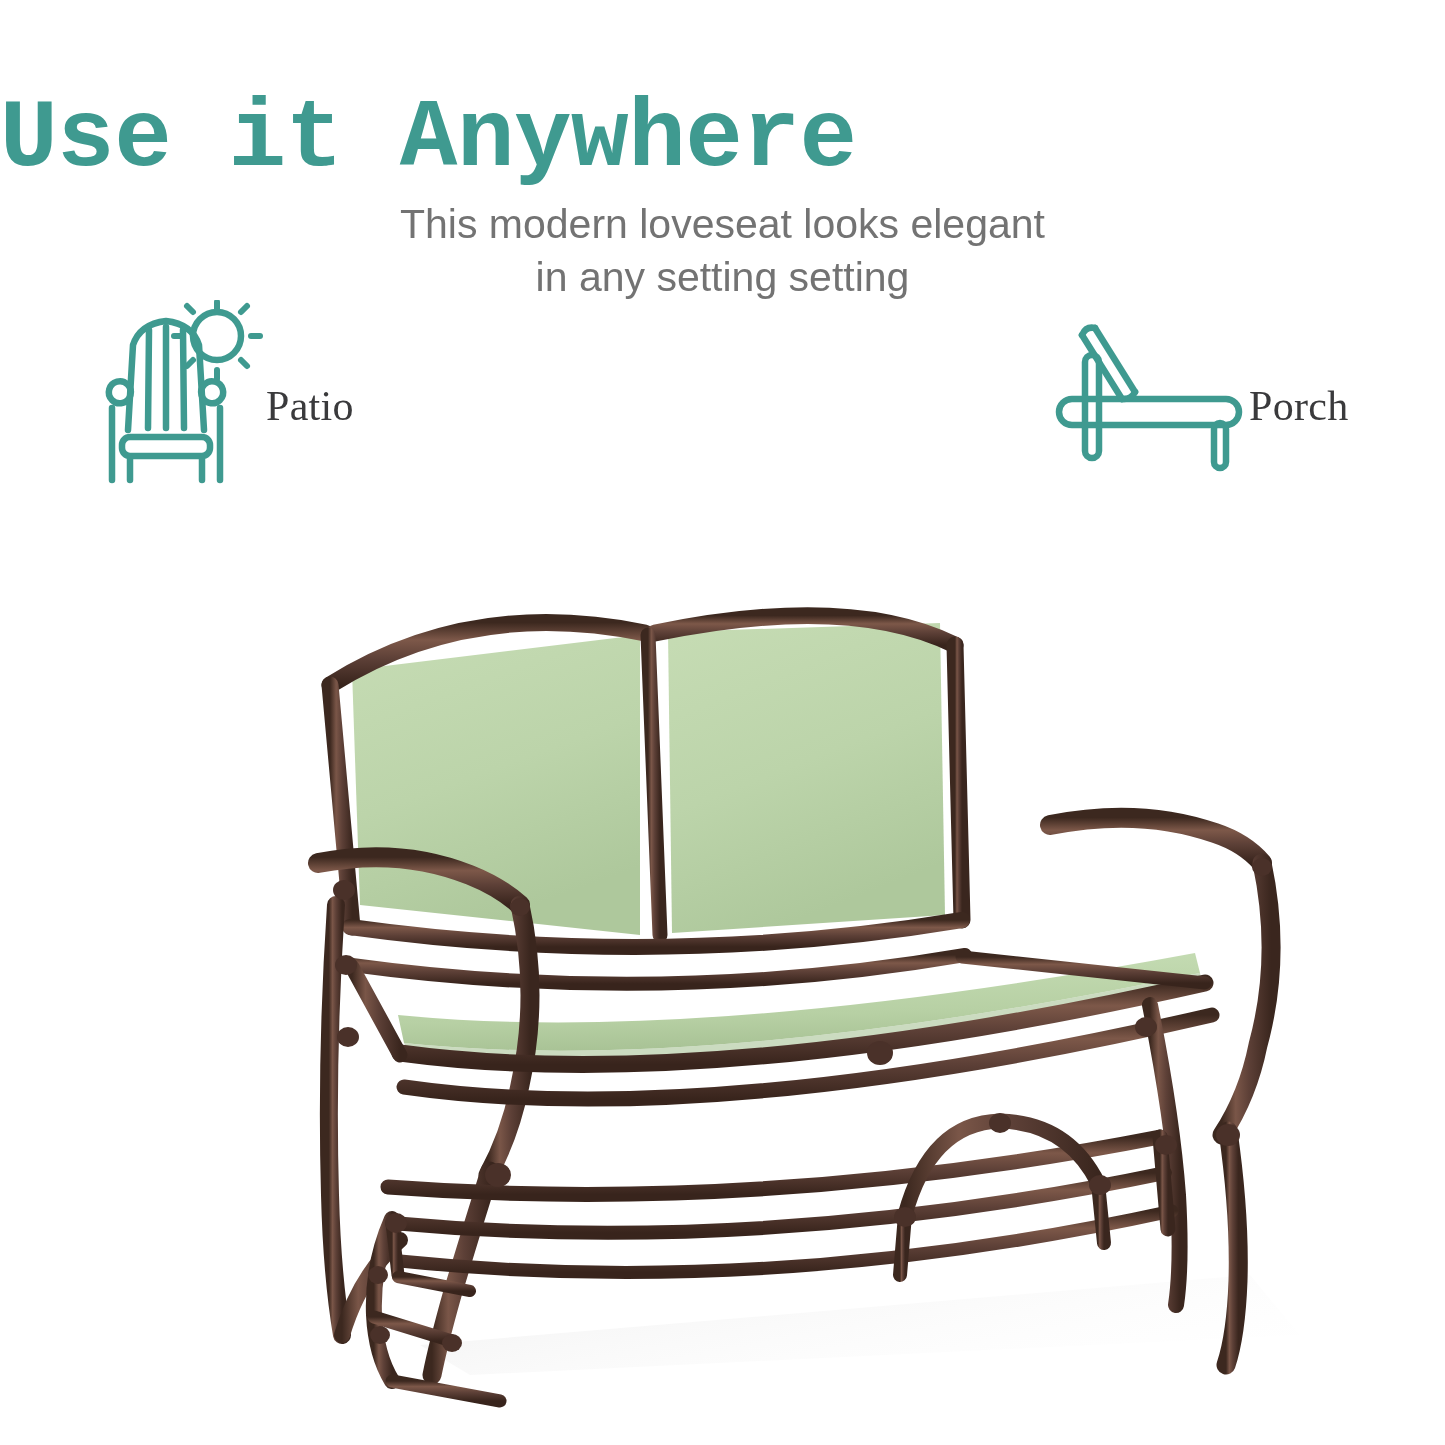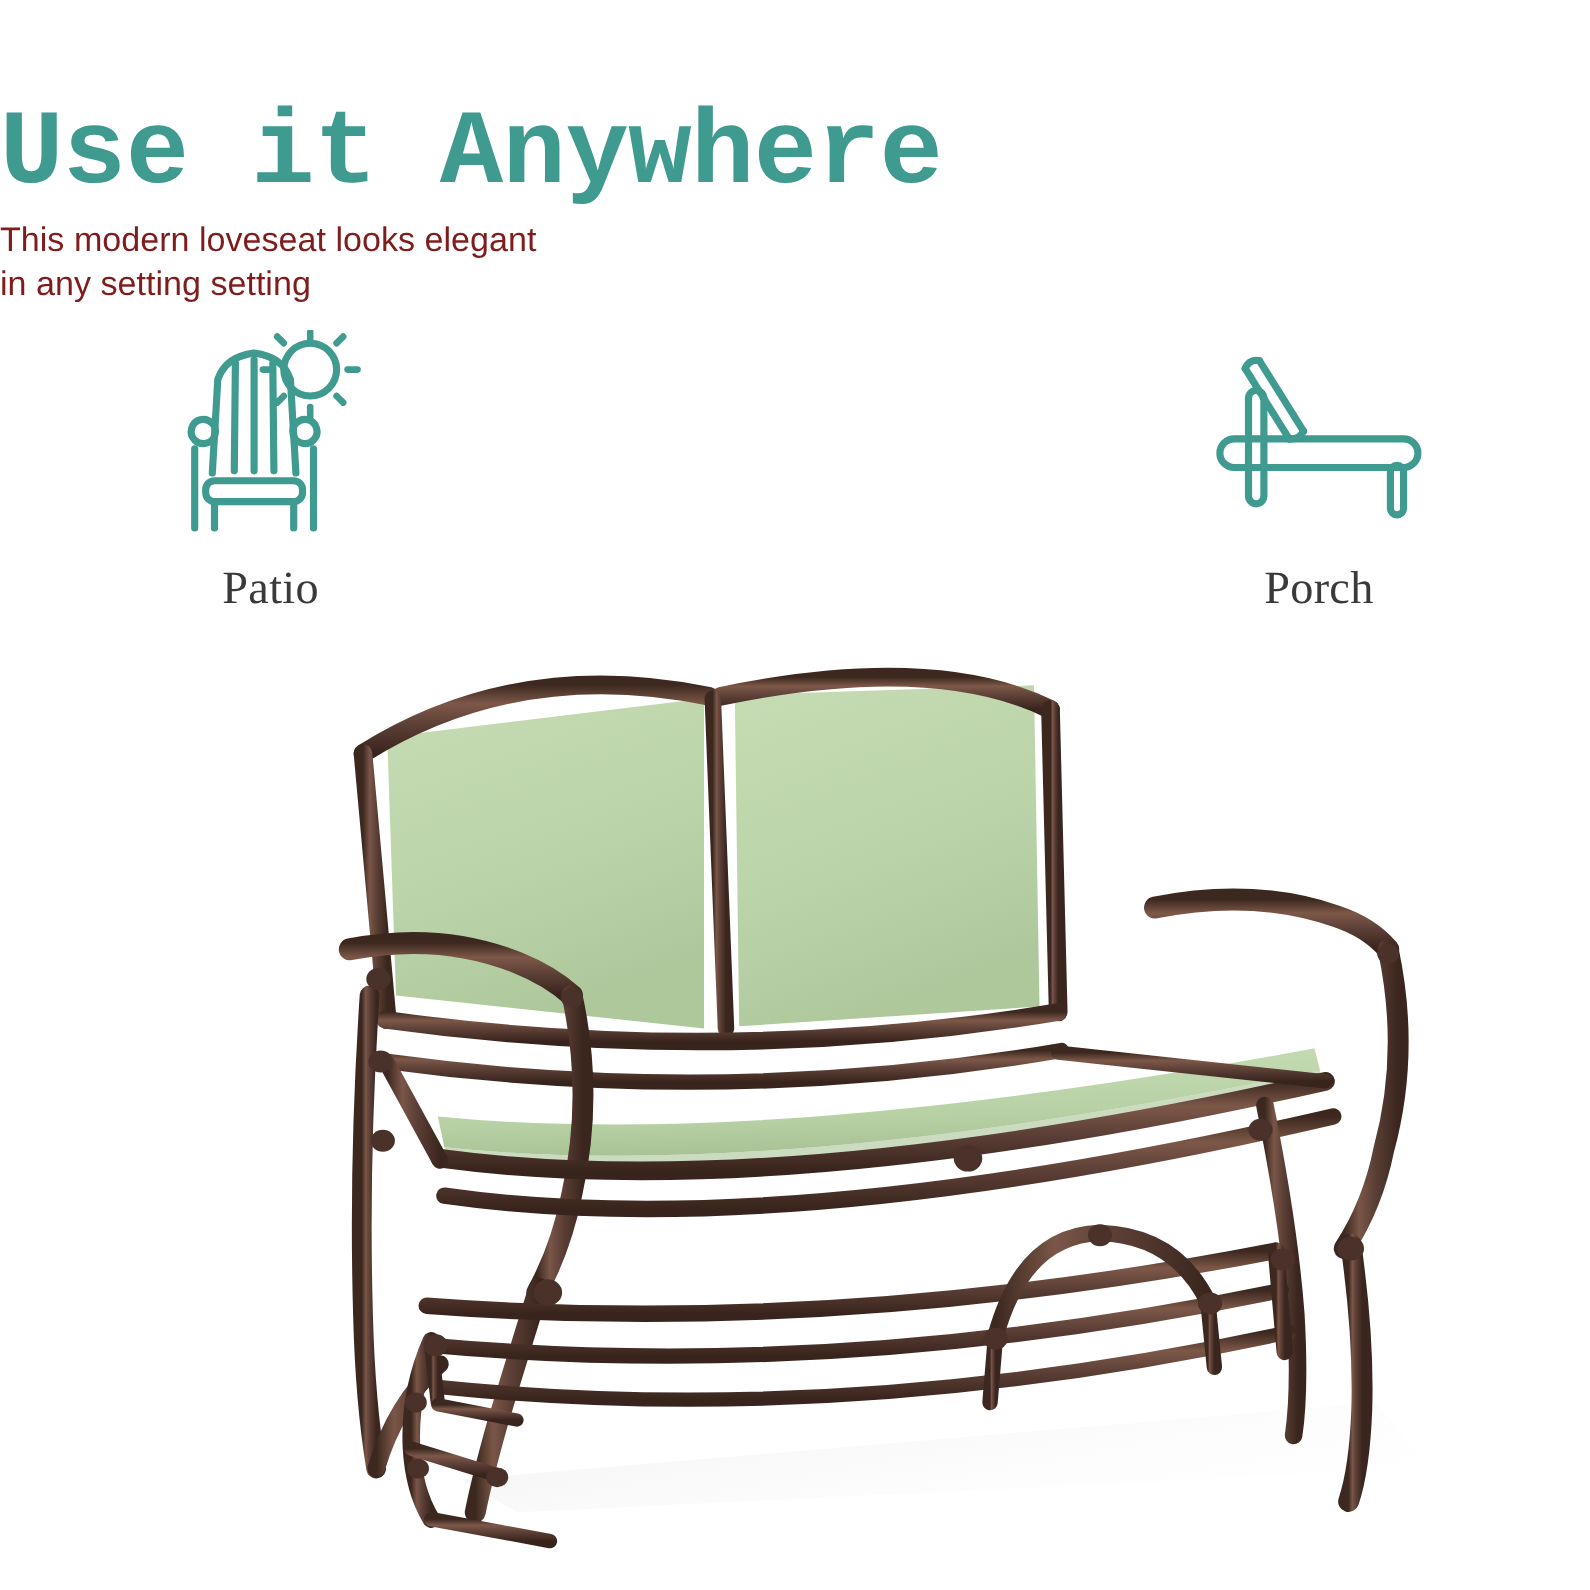--- a/index.html
+++ b/index.html
@@ -30,44 +30,43 @@
     font-weight: 700;
     color: #3f9a90;
     letter-spacing: -0.5px;
     margin-top: 42px;
   }
   .subhead {
     position: absolute;
     top: 198px;
     left: 0;
     width: 1445px;
-    text-align: left;
+    text-align: center;
     font-family: "Liberation Sans", sans-serif;
-    font-size: 31px;
+    font-size: 41px;
     line-height: 1.30;
     font-weight: 400;
-    color: #7f1d1d;
+    color: #737373;
   }
   .subhead .l2 { display: block; }
 
   
   .icon-row {
     position: absolute;
     top: 300px;
     left: 96px;
     width: 1253px;
     height: 262px;
     display: flex;
     justify-content: space-between;
     align-items: flex-start;
   }
   .icon-cell {
     width: 300px;
     display: flex;
-    flex-direction: column;
     align-items: center;
   }
   .icon-art {
     height: 185px;
     display: flex;
     align-items: flex-end;
     justify-content: center;
   }
   .icon-label {
     margin-top: 26px;

